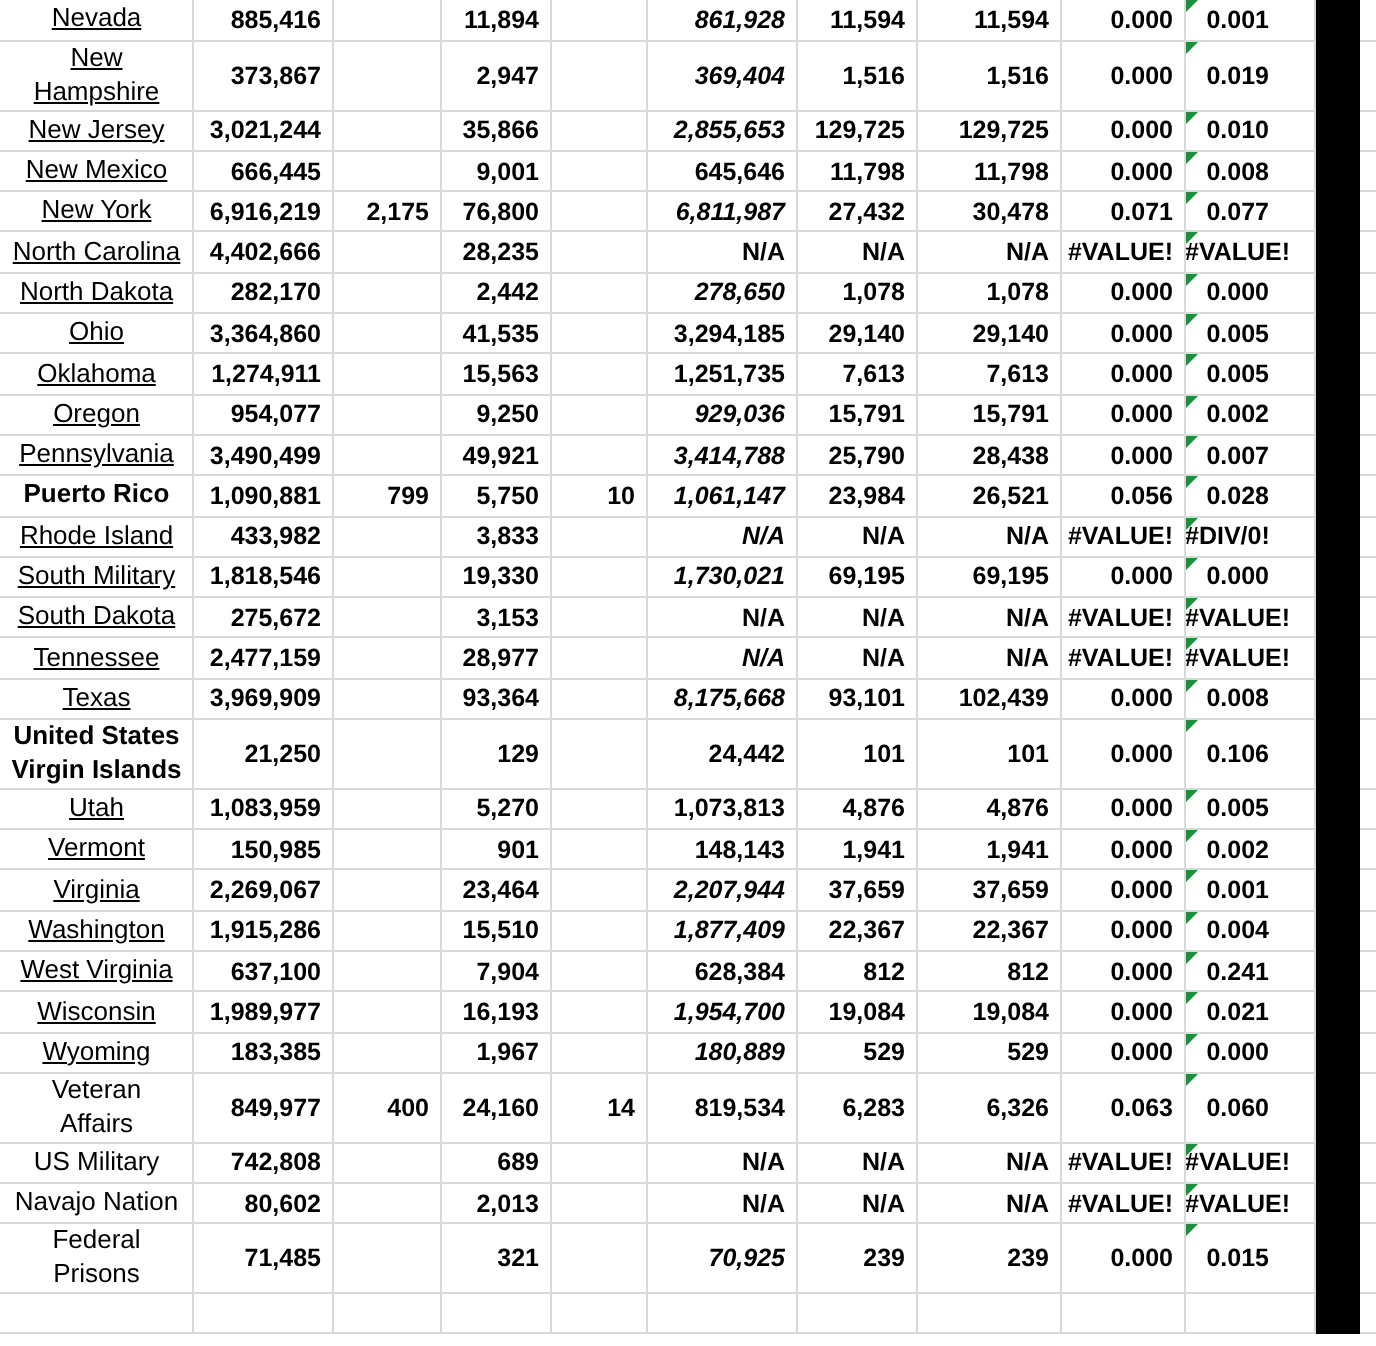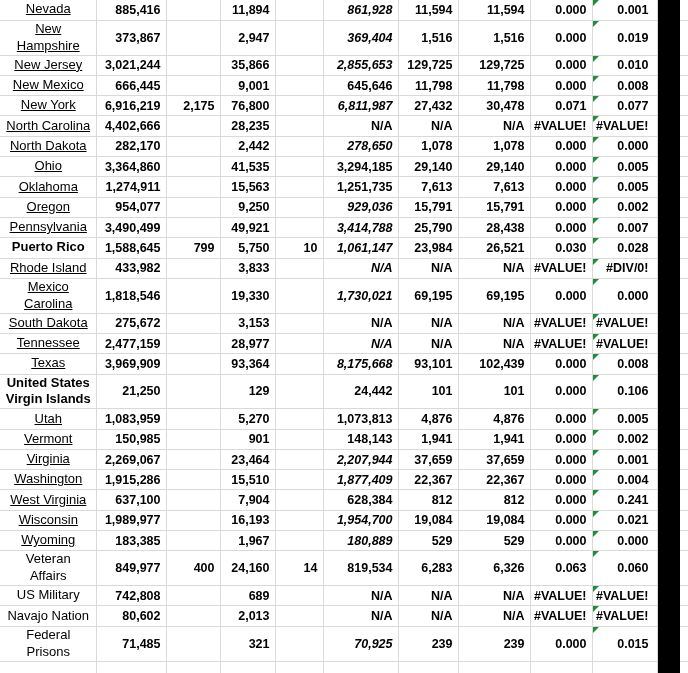--- a/index.html
+++ b/index.html
@@ -13,21 +13,21 @@
     vertical-align: middle; padding: 0 5px 0 0; overflow: hidden;
   }
   td.name {
     text-align: center; font-weight: normal; padding: 0 1px 0 2px;
     font-size: 13px; line-height: 1.3;
   }
   td.name span { white-space: pre-line; }
   td.name.u span { text-decoration: underline; }
   td.name.bld { font-weight: bold; }
   td.ital { font-style: italic; }
-  td.colJ { position: relative; padding-right: 8px; }
+  td.colJ { position: relative; padding-right: 22px; }
   .tri {
     position: absolute; top: 0; left: 0; width: 0; height: 0;
     border-top: 6px solid #1e8e3e; border-right: 6px solid transparent;
   }
   td.bar { background: #000; border: 0; padding: 0; }
   td.k { border-right: 0; padding: 0; }
   tr.single { height: 20.3px; }
   tr.dbl { height: 23px; }
   tr.filler { height: 20px; }
 </style>
@@ -200,48 +200,48 @@
         <td class="ital"><span>3,414,788</span></td>
         <td><span>25,790</span></td>
         <td><span>28,438</span></td>
         <td><span>0.000</span></td>
         <td class="colJ"><span>0.007</span><span class="tri" style="border-top-color: rgb(30, 142, 62);"></span></td>
         <td class="bar" style="background: rgb(0, 0, 0);"></td>
         <td class="k"></td>
       </tr>
       <tr class="single">
         <td class="name bld"><span>Puerto Rico</span></td>
-        <td><span>1,588,645</span></td>
+        <td><span>1,090,881</span></td>
         <td><span>799</span></td>
         <td><span>5,750</span></td>
         <td><span>10</span></td>
         <td class="ital"><span>1,061,147</span></td>
         <td><span>23,984</span></td>
         <td><span>26,521</span></td>
-        <td><span>0.030</span></td>
+        <td><span>0.056</span></td>
         <td class="colJ"><span>0.028</span><span class="tri" style="border-top-color: rgb(30, 142, 62);"></span></td>
         <td class="bar" style="background: rgb(0, 0, 0);"></td>
         <td class="k"></td>
       </tr>
       <tr class="single">
         <td class="name u"><span>Rhode Island</span></td>
         <td><span>433,982</span></td>
         <td><span></span></td>
         <td><span>3,833</span></td>
         <td><span></span></td>
         <td class="ital"><span>N/A</span></td>
         <td><span>N/A</span></td>
         <td><span>N/A</span></td>
         <td><span>#VALUE!</span></td>
         <td class="colJ"><span>#DIV/0!</span><span class="tri" style="border-top-color: rgb(30, 142, 62);"></span></td>
         <td class="bar" style="background: rgb(0, 0, 0);"></td>
         <td class="k"></td>
       </tr>
       <tr class="single">
-        <td class="name u"><span>Mexico Carolina</span></td>
+        <td class="name u"><span>South Military</span></td>
         <td><span>1,818,546</span></td>
         <td><span></span></td>
         <td><span>19,330</span></td>
         <td><span></span></td>
         <td class="ital"><span>1,730,021</span></td>
         <td><span>69,195</span></td>
         <td><span>69,195</span></td>
         <td><span>0.000</span></td>
         <td class="colJ"><span>0.000</span><span class="tri" style="border-top-color: rgb(30, 142, 62);"></span></td>
         <td class="bar" style="background: rgb(0, 0, 0);"></td>

